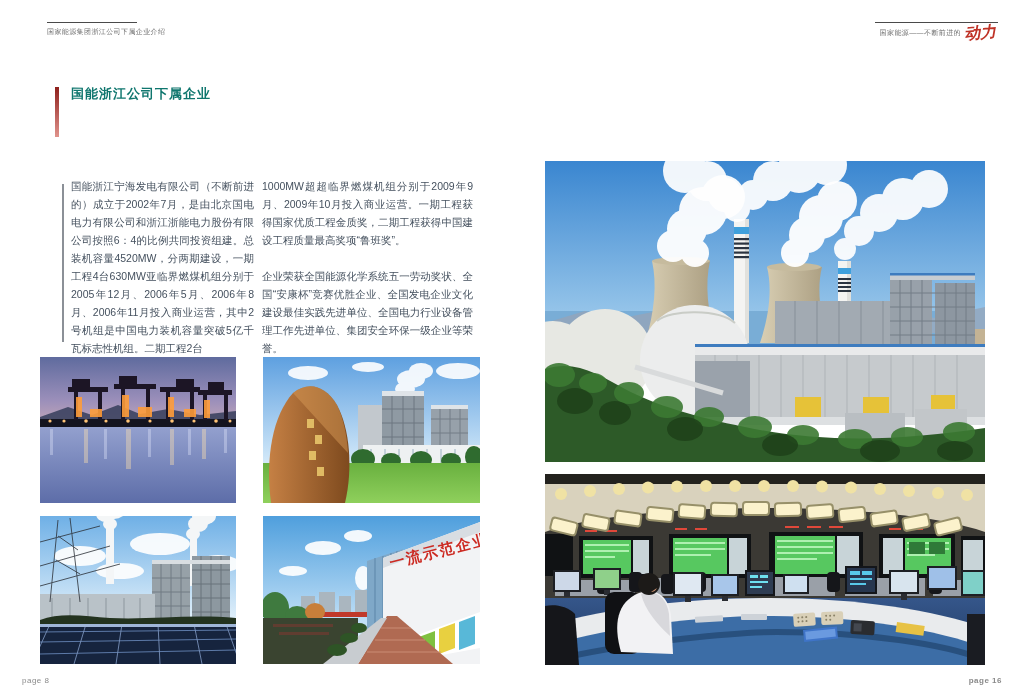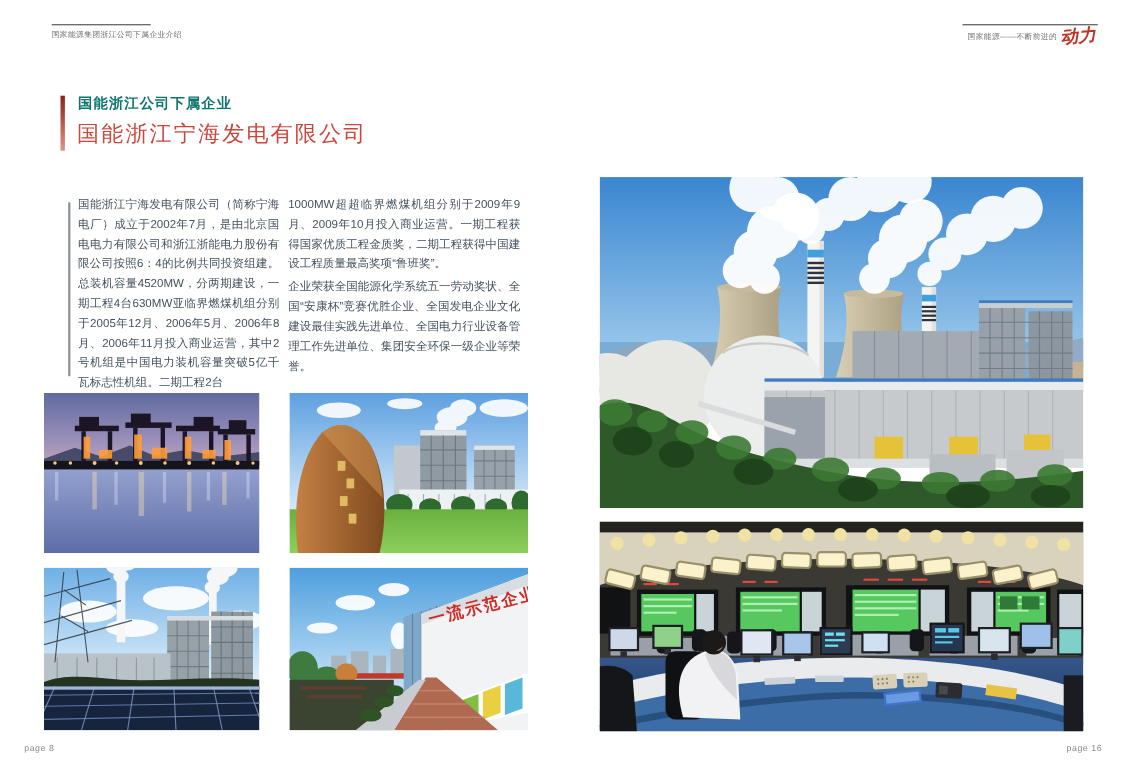--- a/index.html
+++ b/index.html
@@ -14,21 +14,21 @@
   .slogan-accent{font-family:"DejaVu Serif","Liberation Serif",serif;font-style:italic;font-weight:bold;
                  font-size:16px;color:#bf3226;transform:rotate(-4deg);line-height:1;}
   
   .red-bar{width:4px;height:50px;background:linear-gradient(180deg,#8e201c,#e0938c);}
   .section-eyebrow{font-size:13px;font-weight:bold;color:#0f766e;letter-spacing:1px;white-space:nowrap;}
   .section-title{font-size:20px;color:#cd463b;letter-spacing:2px;white-space:nowrap;}
   
   .vrule{width:2px;background:#8b9097;}
   .bodycol{font-size:10.5px;line-height:18px;color:#44505e;text-align:justify;text-justify:inter-character;}
   .bodycol p{margin:0;}
-  .bodycol p + p{margin-top:3px;}
+  .bodycol p + p{margin-top:18px;}
   
   .photo{overflow:hidden;}
   .photo svg{display:block;width:100%;height:100%;}
   
   .pagenum{font-size:8px;color:#8a8a8a;letter-spacing:.5px;}
 </style>
 </head>
 <body>
 
 <div id="spread">
@@ -37,25 +37,24 @@
   <div class="abs eyebrow" style="left:47px;top:27px;">国家能源集团浙江公司下属企业介绍</div>
 
   <div class="abs rule" style="left:875px;top:22px;width:123px;"></div>
   <div class="abs slogan-wrap" style="right:28px;top:25px;">
     <span class="slogan-prefix">国家能源——不断前进的</span>
     <span class="slogan-accent">动力</span>
   </div>
 
   <div class="abs red-bar" style="left:55px;top:87px;"></div>
   <div class="abs section-eyebrow" style="left:71px;top:85px;">国能浙江公司下属企业</div>
-  <div class="abs section-title" style="left:70px;top:108px;">国能浙江宁海发电有限公司</div>
 
   <div class="abs vrule" style="left:62px;top:184px;height:158px;"></div>
   <div class="abs bodycol" style="left:71px;top:177px;width:183px;">
-    <p>国能浙江宁海发电有限公司（简称宁海电厂）成立于2002年7月，是由北京国电电力有限公司和浙江浙能电力股份有限公司按照6：4的比例共同投资组建。总装机容量4520MW，分两期建设，一期工程4台630MW亚临界燃煤机组分别于2005年12月、2006年5月、2006年8月、2006年11月投入商业运营，其中2号机组是中国电力装机容量突破5亿千瓦标志性机组。二期工程2台</p>
+    <p>国能浙江宁海发电有限公司（不断前进的）成立于2002年7月，是由北京国电电力有限公司和浙江浙能电力股份有限公司按照6：4的比例共同投资组建。总装机容量4520MW，分两期建设，一期工程4台630MW亚临界燃煤机组分别于2005年12月、2006年5月、2006年8月、2006年11月投入商业运营，其中2号机组是中国电力装机容量突破5亿千瓦标志性机组。二期工程2台</p>
   </div>
   <div class="abs bodycol" style="left:262px;top:177px;width:211px;">
     <p>1000MW超超临界燃煤机组分别于2009年9月、2009年10月投入商业运营。一期工程获得国家优质工程金质奖，二期工程获得中国建设工程质量最高奖项“鲁班奖”。</p>
     <p>企业荣获全国能源化学系统五一劳动奖状、全国“安康杯”竞赛优胜企业、全国发电企业文化建设最佳实践先进单位、全国电力行业设备管理工作先进单位、集团安全环保一级企业等荣誉。</p>
   </div>
 
   <div class="abs photo" style="left:40px;top:357px;width:196px;height:146px;">
     <svg viewBox="0 0 196 146" preserveAspectRatio="none">
       <defs>
         <linearGradient id="p1s" x1="0" y1="0" x2="0" y2="1">
@@ -743,15 +742,15 @@
         <path d="M96,120 C110,114 122,124 124,140 L125,162 C112,150 100,136 96,120 Z" fill="#d8d8dc"></path>
         <circle cx="104" cy="110" r="11" fill="#1c1a18"></circle>
         <path d="M112,114 a7,7 0 0 1 -6,4 z" fill="#c89070"></path>
       </g>
       <path d="M0,191 L0,132 C10,130 22,132 30,140 L34,191 Z" fill="#15161a"></path>
       <rect x="422" y="140" width="18" height="51" fill="#1a1c22"></rect>
     </svg>
   </div>
 
   <div class="abs pagenum" style="left:22px;top:676px;">page 8</div>
-  <div class="abs pagenum" style="right:22px;top:676px;">page 16</div>
+  <div class="abs pagenum" style="right:22px;top:676px;font-weight:bold;">page 16</div>
 
 </div>
 
 </body></html>

